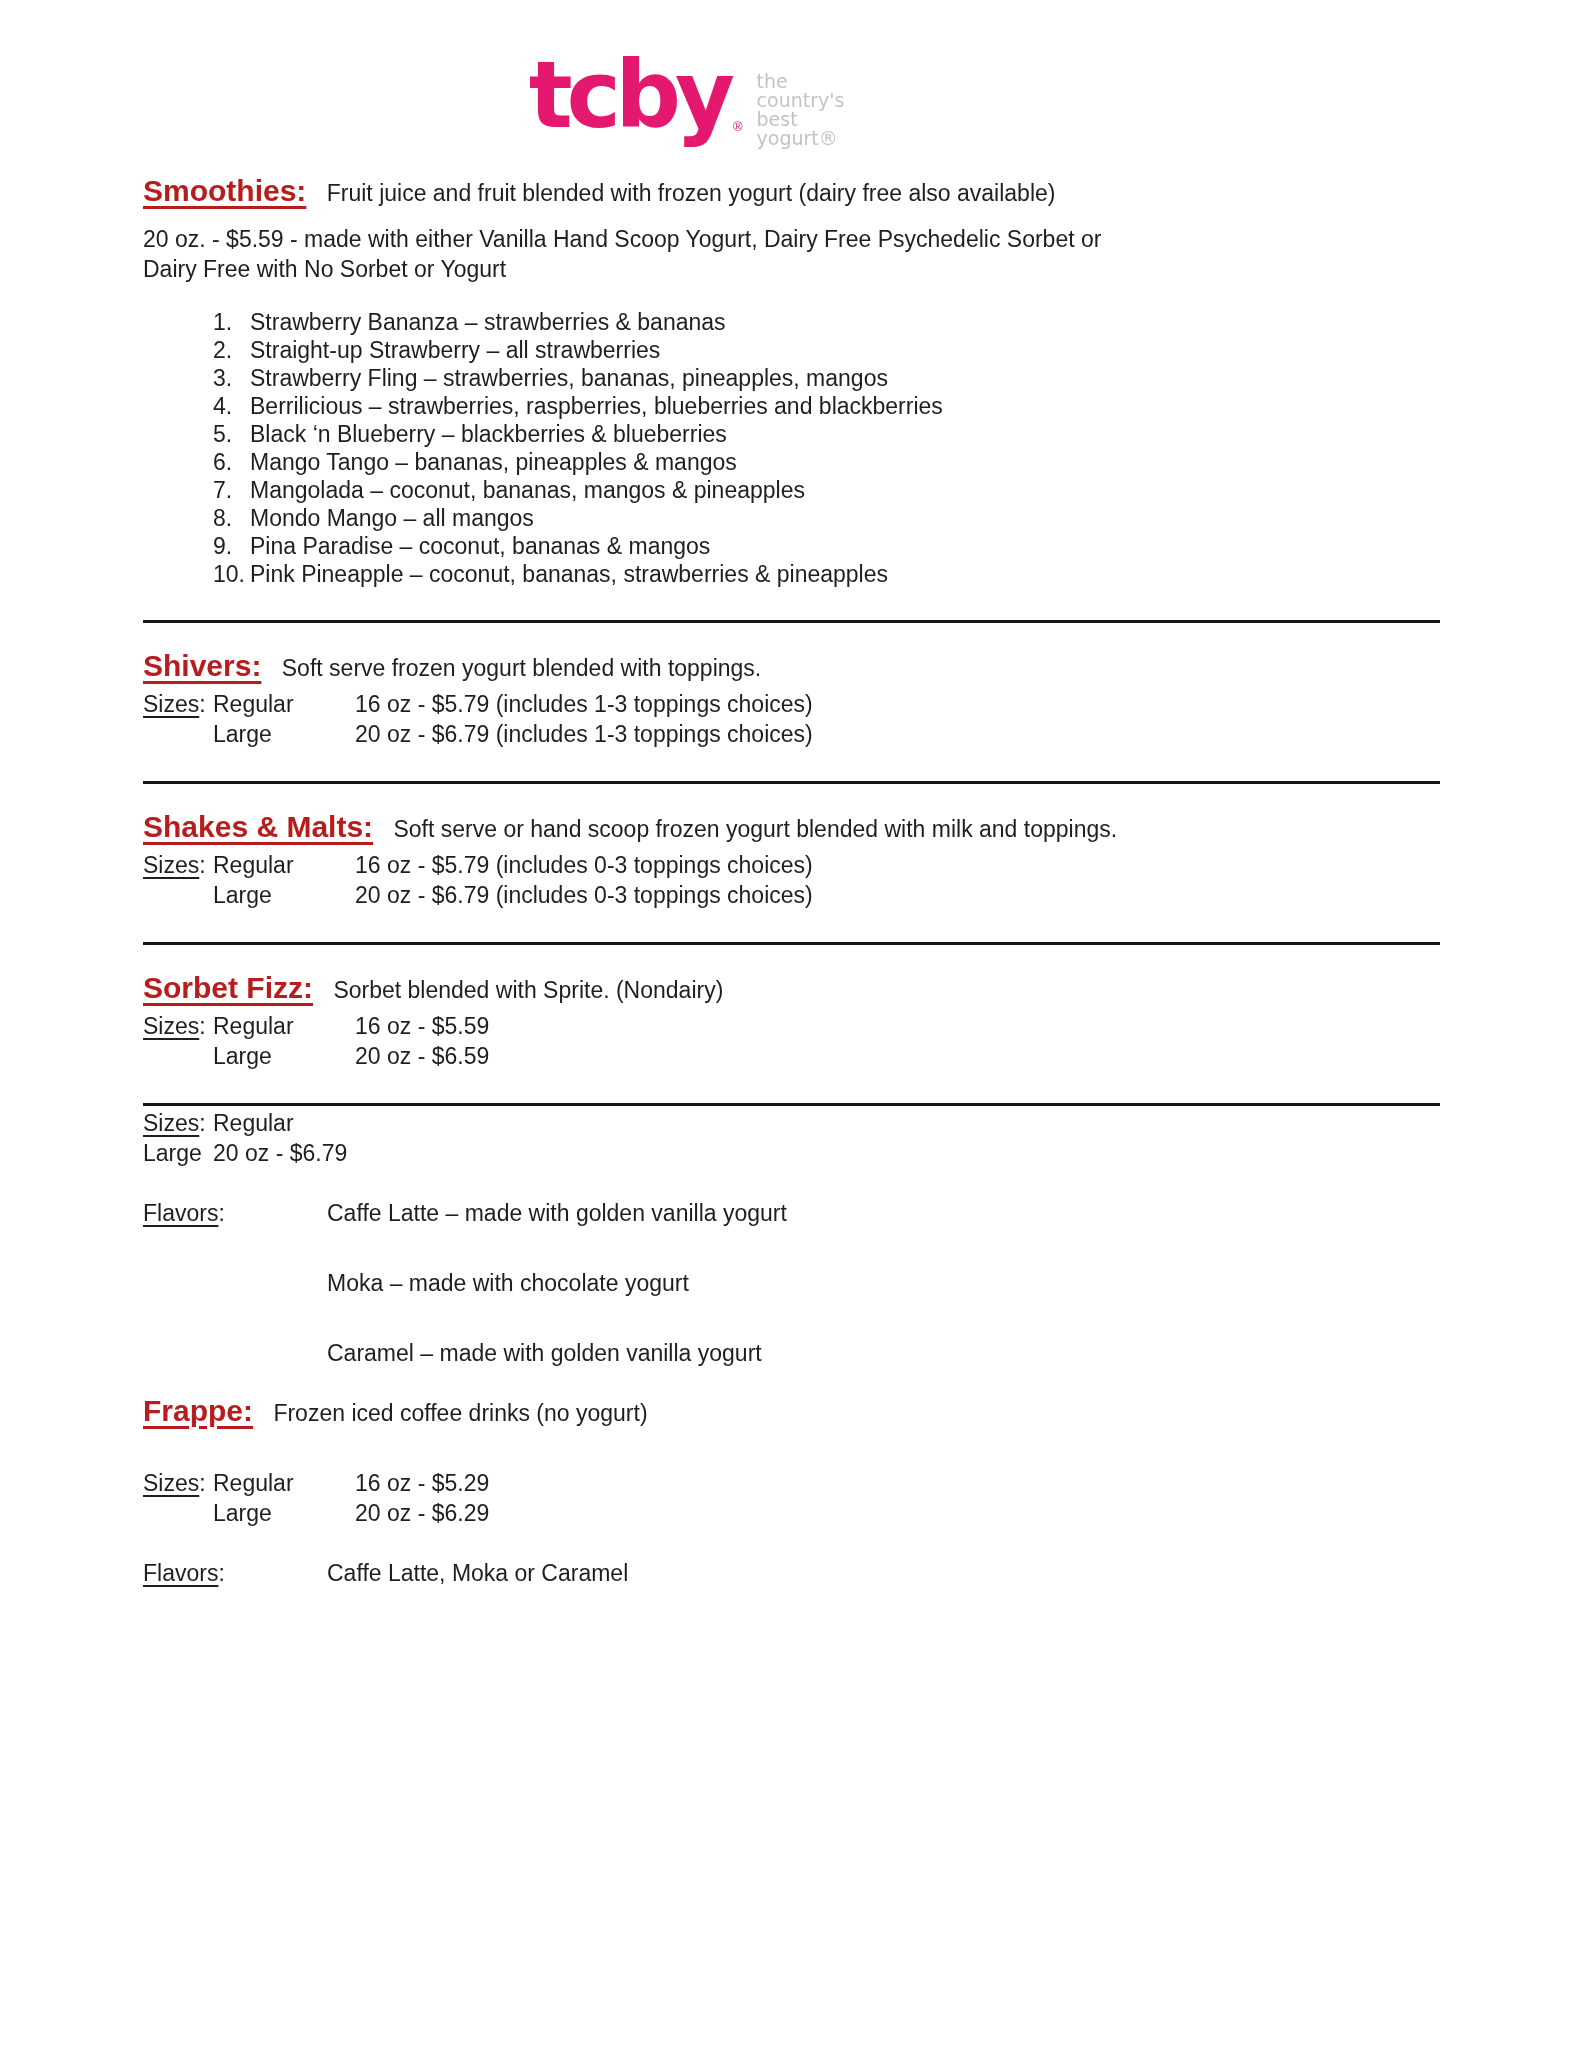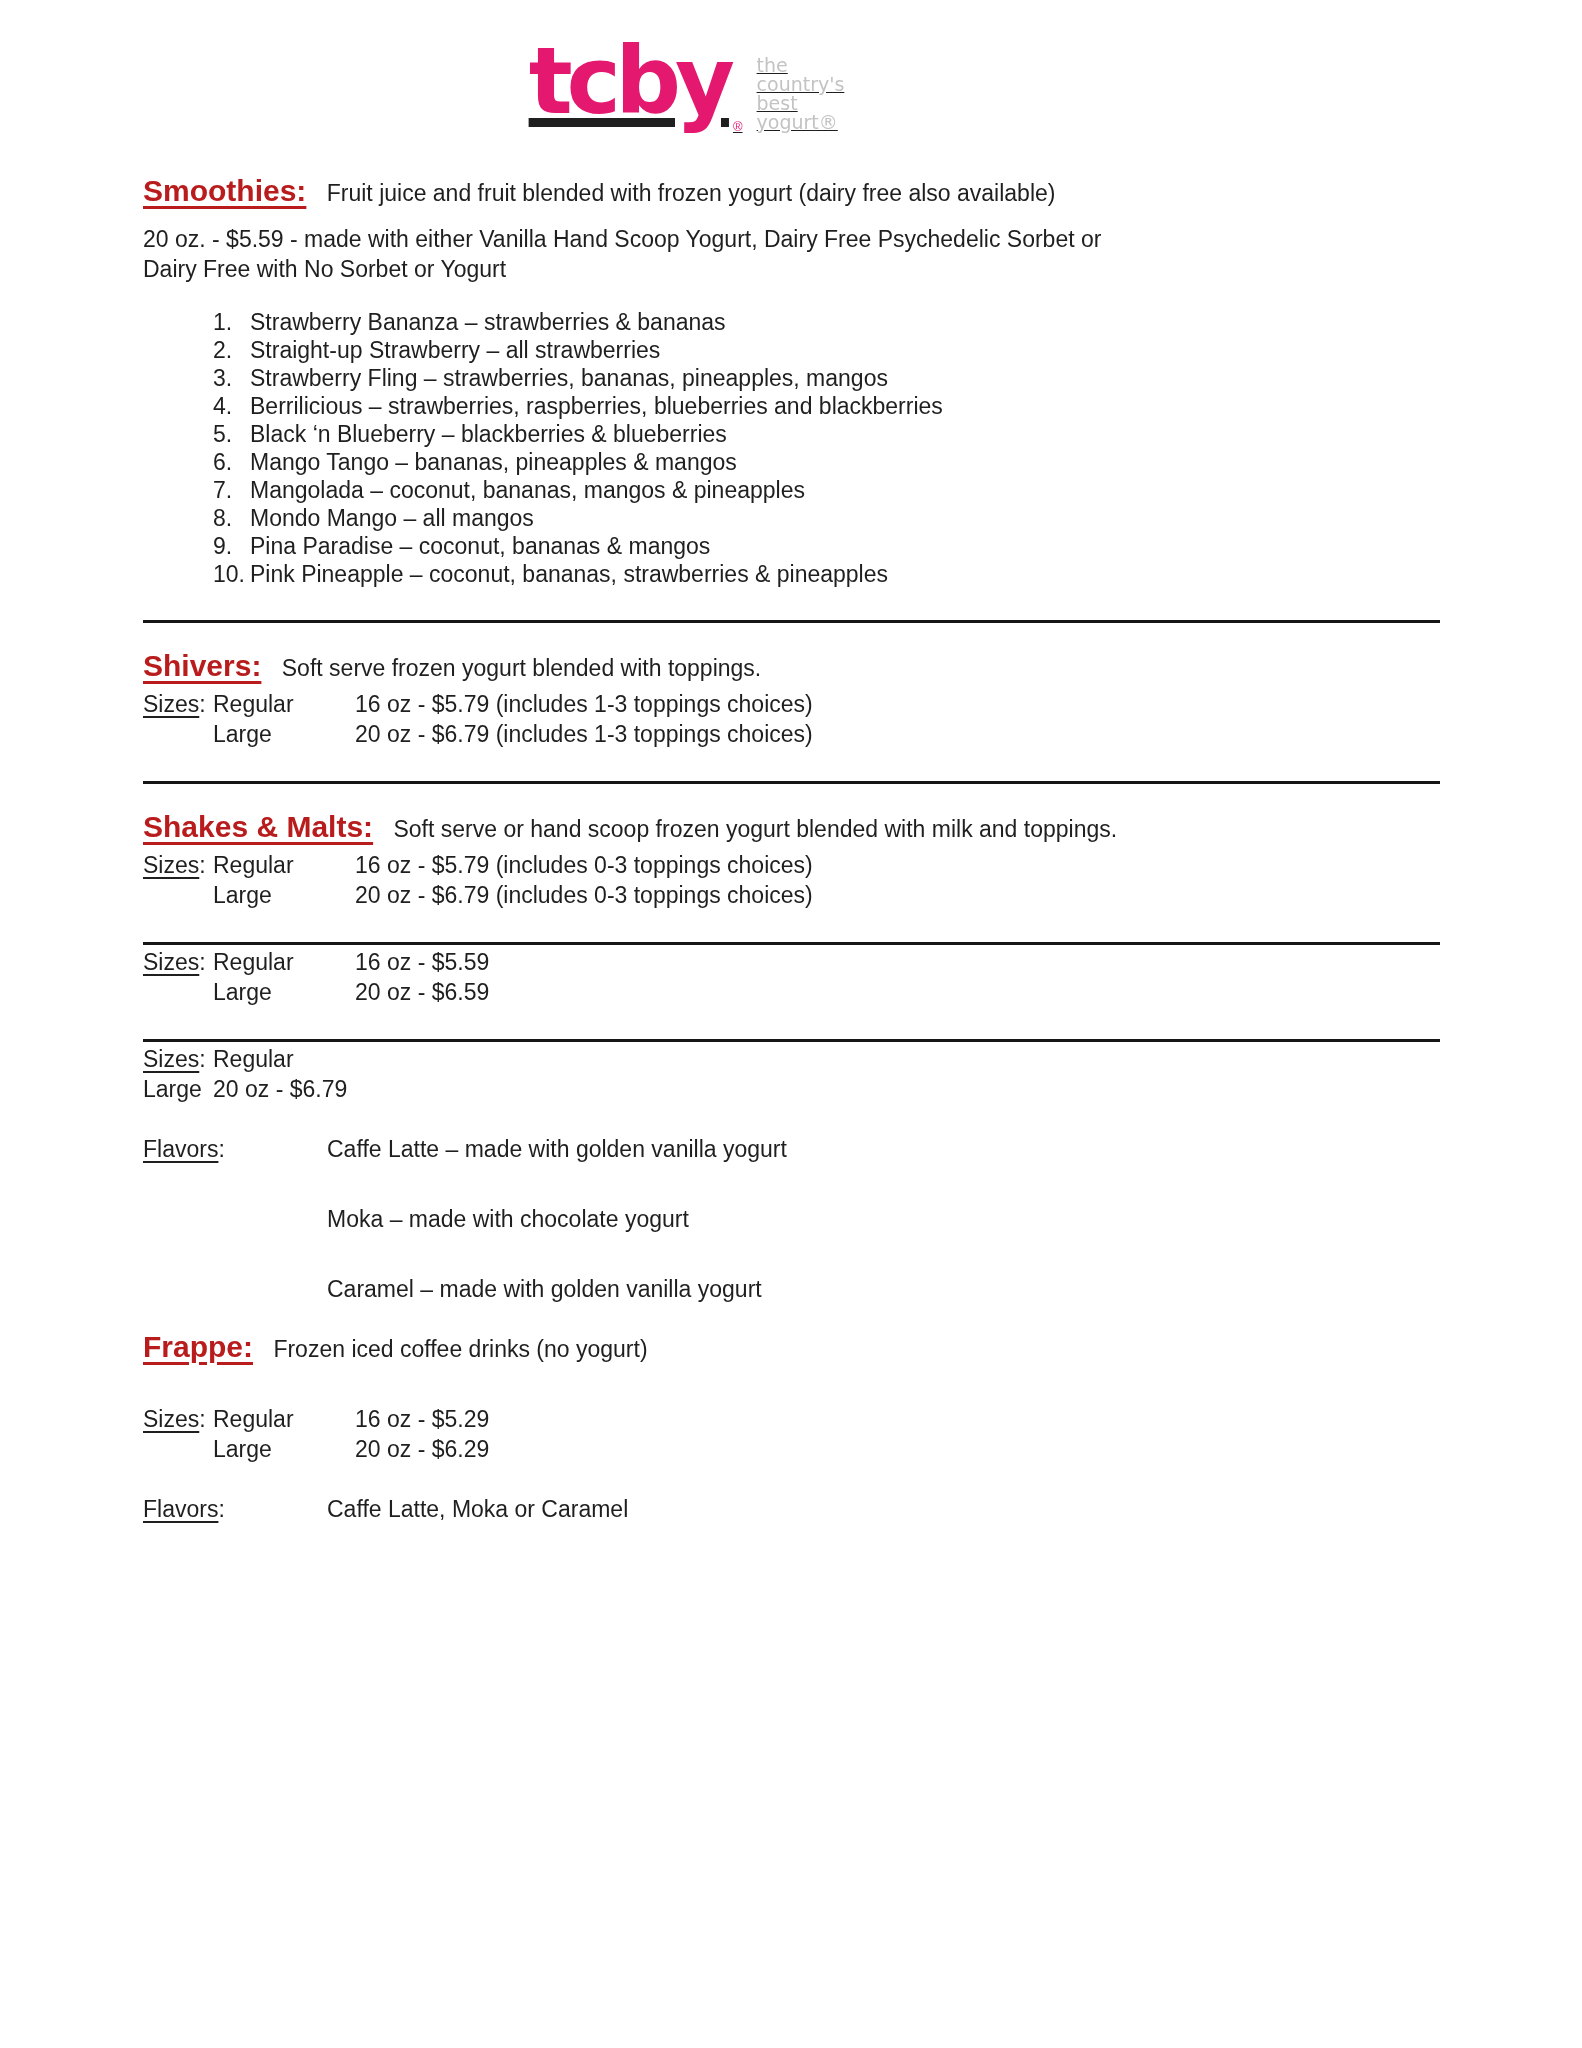--- a/index.html
+++ b/index.html
@@ -11,21 +11,21 @@
     background: #ffffff;
     color: #1f1f1f;
     font-family: "Liberation Sans", sans-serif;
     font-size: 23px;
     padding: 30px 142px 0 143px;
     overflow: hidden;
   }
 
   
   .logo-row { display: flex; justify-content: center; transform: translateX(-105px); height: 118px; }
-  .logo { display: flex; align-items: flex-start; text-decoration: underline; }
+  .logo { display: flex; align-items: flex-end; }
   .brand {
     font-family: "DejaVu Sans", sans-serif;
     font-weight: bold;
     font-size: 92px;
     line-height: 104px;
     letter-spacing: -6px;
     color: #e4186f;
   }
   .reg-mark { font-size: 13px; color: #e4186f; align-self: flex-end; margin: 0 0 14px 4px; }
   .logo-tagline {
@@ -159,20 +159,24 @@
       <div>16 oz - $5.79 (includes 0-3 toppings choices)</div>
       <div></div>
       <div>Large</div>
       <div>20 oz - $6.79 (includes 0-3 toppings choices)</div>
     </div>
   </div>
 
   <div class="rule"></div>
 
   <div>
+    <p class="headline">
+      <span class="section-title">Sorbet Fizz:</span>
+      <span>Sorbet blended with Sprite. (Nondairy)</span>
+    </p>
     <div class="sizes">
       <div><span class="u">Sizes</span><span>:</span></div>
       <div>Regular</div>
       <div>16 oz - $5.59</div>
       <div></div>
       <div>Large</div>
       <div>20 oz - $6.59</div>
     </div>
   </div>
 

